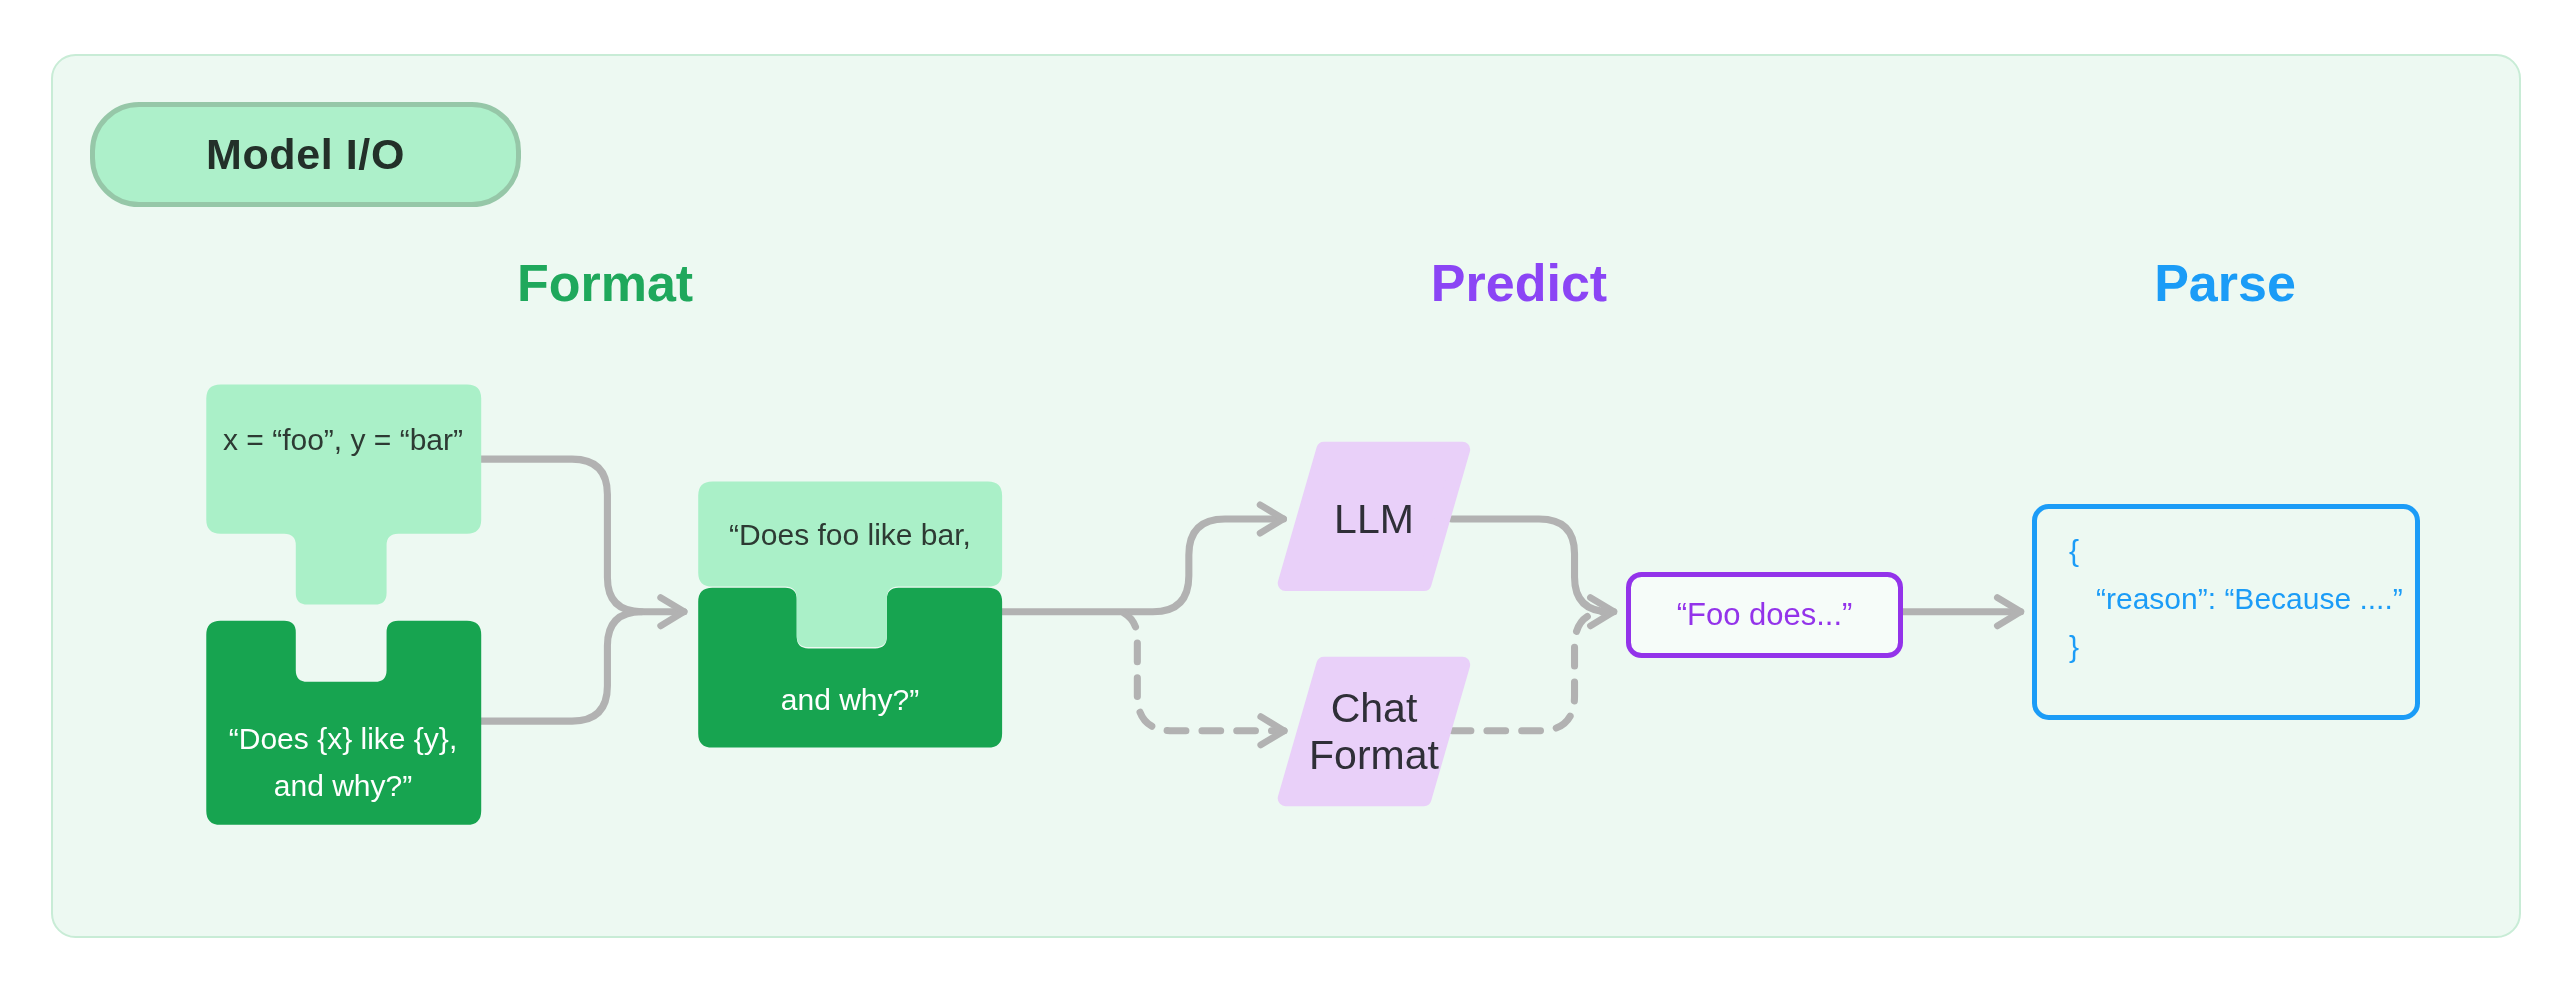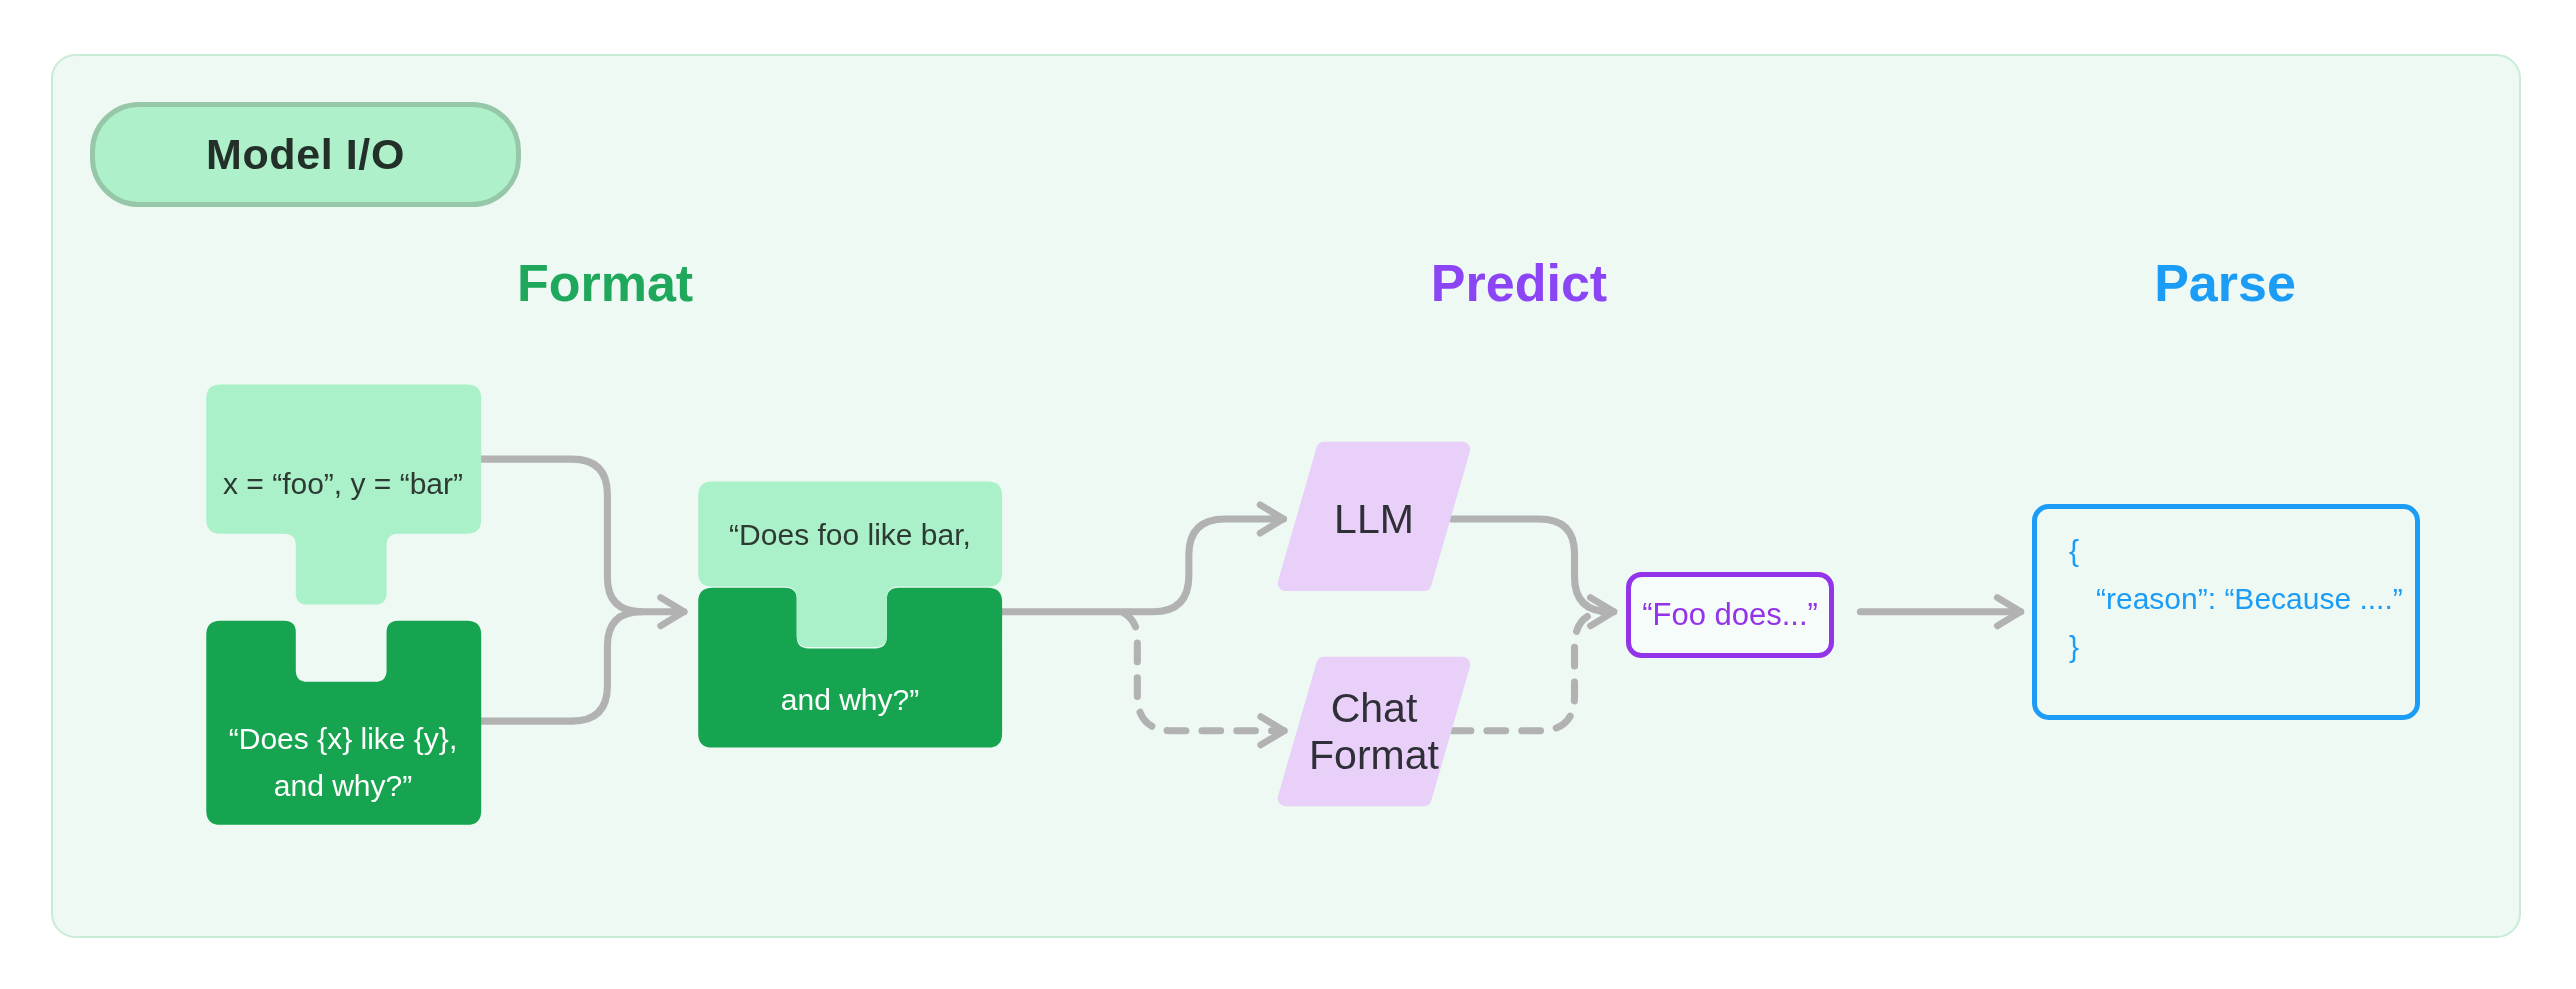--- a/index.html
+++ b/index.html
@@ -16,21 +16,21 @@
         display:flex;align-items:center;justify-content:center;
         font-size:43px;font-weight:bold;color:#233029;letter-spacing:0.6px;}
   .col-header{position:absolute;font-size:52px;font-weight:bold;white-space:nowrap;}
   .h-format{color:#1fa85c;}
   .h-predict{color:#8b45f5;}
   .h-parse{color:#1b9cf7;}
   .piece-label{position:absolute;font-size:30px;white-space:nowrap;text-align:center;}
   .dark-label{color:#ffffff;}
   .light-label{color:#2d3a33;}
   .pg-label{color:#2f2f38;font-size:41px;}
-  .foo-box{position:absolute;left:1626px;top:572px;width:208px;height:86px;
+  .foo-box{position:absolute;left:1626px;top:572px;width:277px;height:86px;
            background:#f6fcf9;border:5.8px solid #9333ea;border-radius:15.5px;box-sizing:border-box;
            display:flex;align-items:center;justify-content:center;
            font-size:31px;color:#9333ea;white-space:nowrap;}
   .json-box{position:absolute;left:2032px;top:504px;width:388px;height:216px;
             border:5.8px solid #1b9cf7;border-radius:16.7px;box-sizing:border-box;
             padding:18px 0 0 32px;color:#1b9cf7;font-size:30px;line-height:48px;}
   .json-line{white-space:nowrap;}
   .json-indent{padding-left:27px;}
   .logo{position:absolute;left:2318px;top:868px;display:flex;align-items:center;}
   .logo-icon{position:relative;width:52px;height:62px;}
@@ -80,21 +80,21 @@
   </svg>
 
   <div class="pill">
     <span>Model I/O</span>
   </div>
 
   <div class="col-header h-format abs center" style="left:605px;top:283px;">Format</div>
   <div class="col-header h-predict abs center" style="left:1519px;top:283px;">Predict</div>
   <div class="col-header h-parse abs center" style="left:2225px;top:283px;">Parse</div>
 
-  <div class="piece-label light-label abs center" style="left:343px;top:484px;">x = “foo”, y = “bar”</div>
+  <div class="piece-label light-label abs center" style="left:343px;top:440px;">x = “foo”, y = “bar”</div>
   <div class="piece-label dark-label abs center" style="left:343px;top:739px;">“Does {x} like {y},</div>
   <div class="piece-label dark-label abs center" style="left:343px;top:786px;">and why?”</div>
   <div class="piece-label light-label abs center" style="left:850px;top:535px;">“Does foo like bar,</div>
   <div class="piece-label dark-label abs center" style="left:850px;top:700px;">and why?”</div>
 
   <div class="piece-label pg-label abs center" style="left:1374px;top:519px;">LLM</div>
   <div class="piece-label pg-label abs center" style="left:1374px;top:708px;">Chat</div>
   <div class="piece-label pg-label abs center" style="left:1374px;top:755px;">Format</div>
 
   <div class="foo-box">

